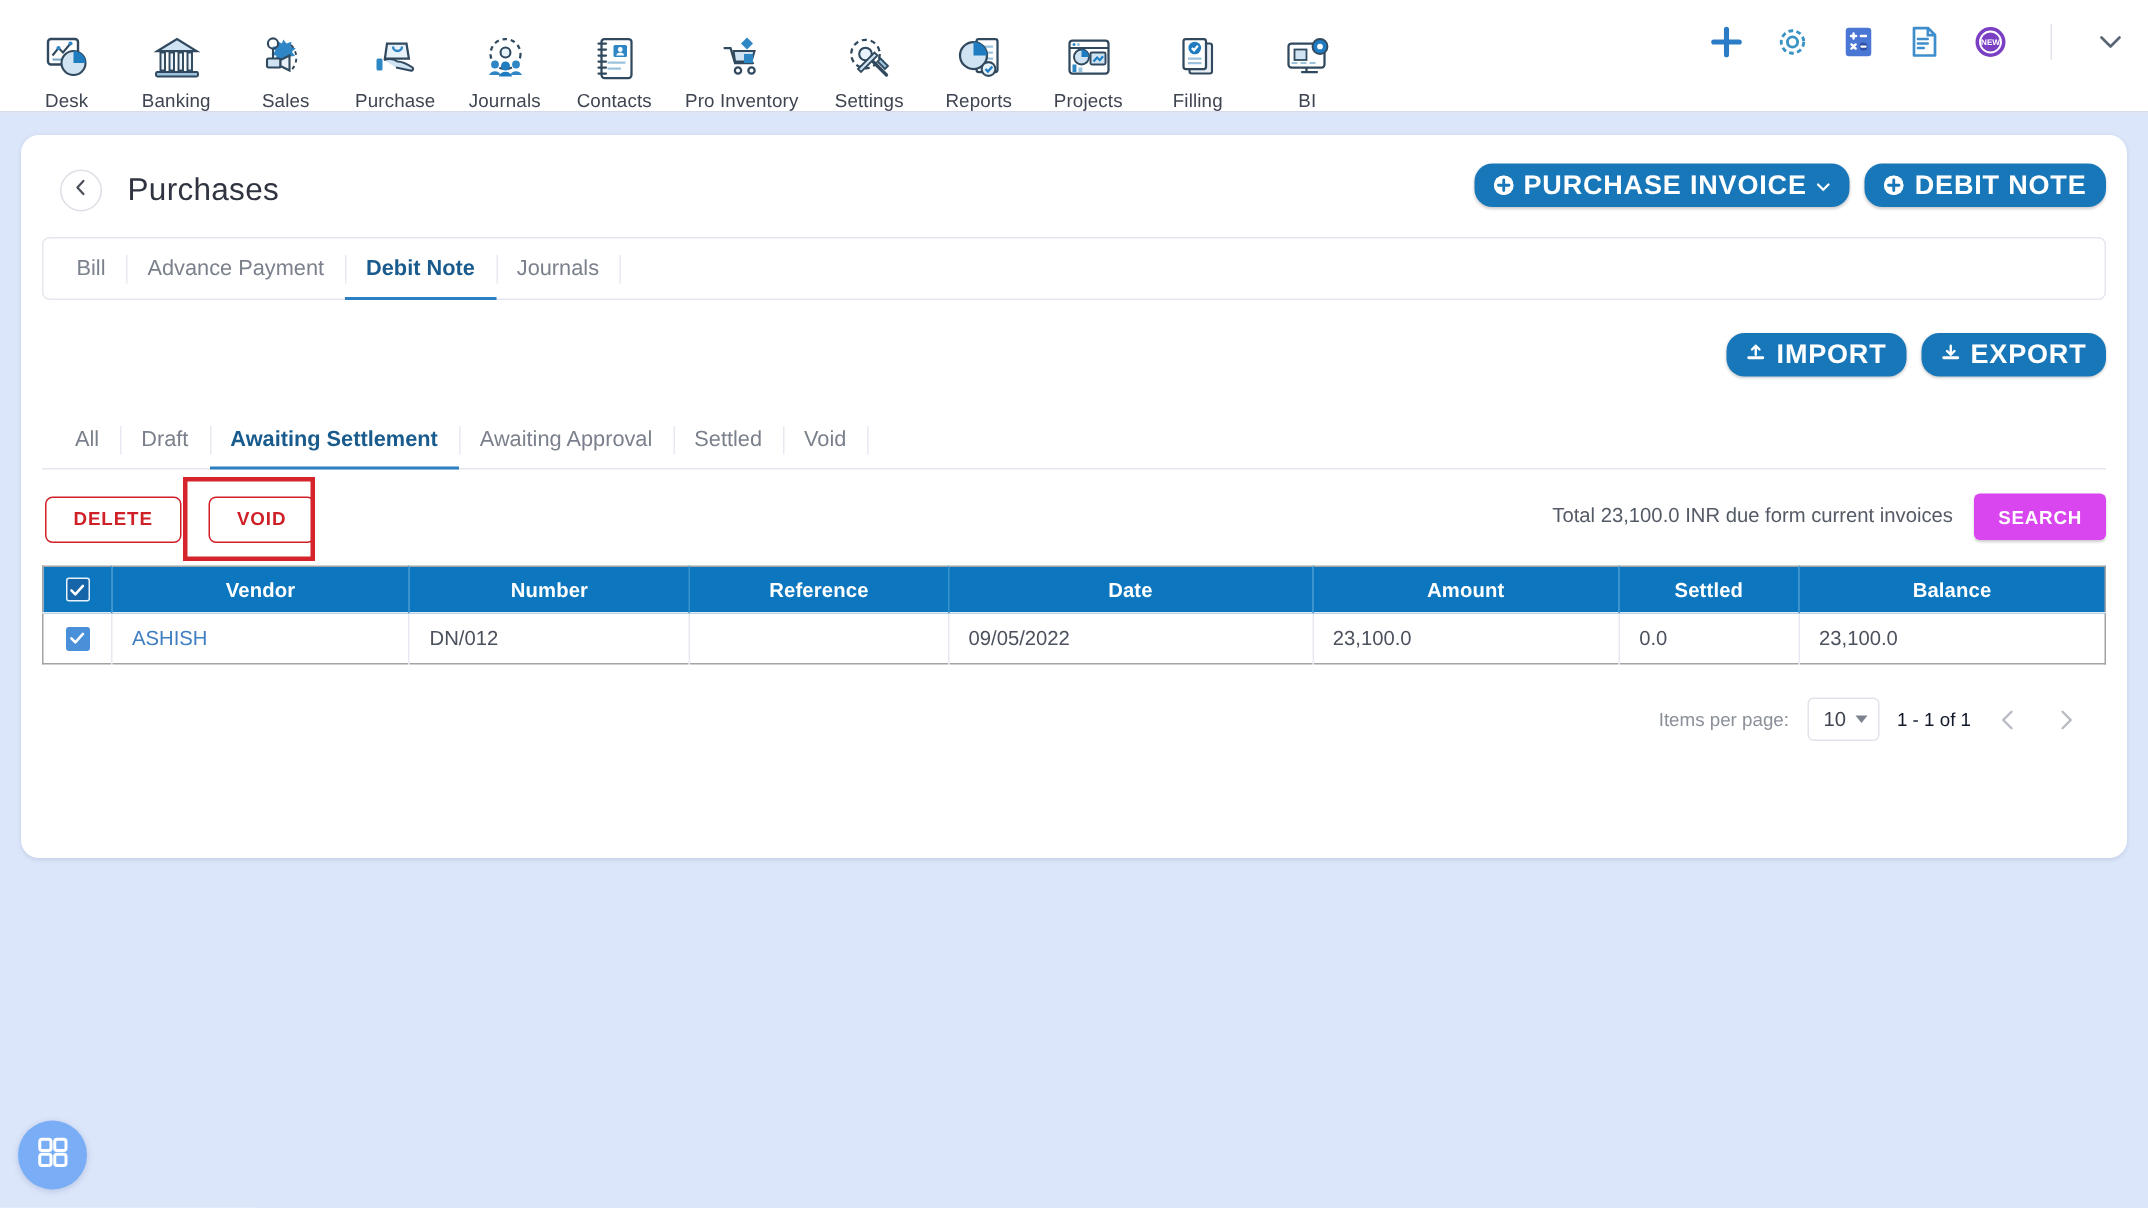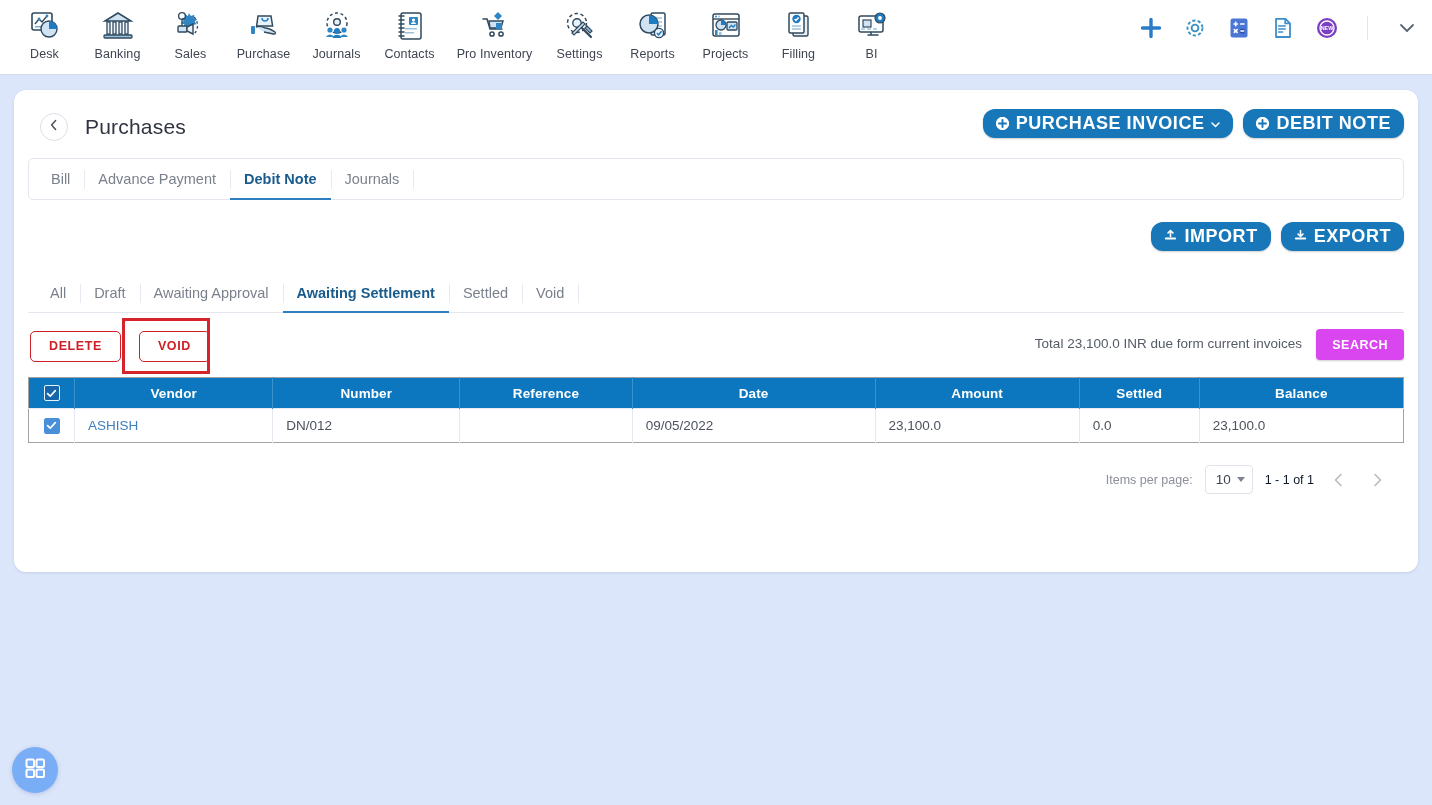--- a/index.html
+++ b/index.html
@@ -19,21 +19,21 @@
     display: flex;
     align-items: flex-start;
   }
   .nav-items {
     display: flex;
     align-items: flex-start;
     padding-left: 8px;
   }
   .nav-item {
     width: 73px;
-    padding-top: 7px;
+    padding-top: 20px;
     display: flex;
     flex-direction: column;
     align-items: center;
     cursor: pointer;
   }
   .nav-item.wide { width: 97px; }
   .nav-icon { height: 38px; display: flex; align-items: center; justify-content: center; }
   .nav-label {
     font-size: 12.5px;
     color: #3e4450;
@@ -596,22 +596,22 @@
           <path d="M1.8 9.5 h9.4" stroke="#fff" stroke-width="1.9" stroke-linecap="round"></path>
         </svg>
       </span>
       <span>EXPORT</span>
     </button>
   </div>
 
   <div class="filterbar">
     <div class="tab">All</div>
     <div class="tab">Draft</div>
+    <div class="tab active">Awaiting Settlement</div>
     <div class="tab">Awaiting Approval</div>
-    <div class="tab active">Awaiting Settlement</div>
     <div class="tab">Settled</div>
     <div class="tab">Void</div>
     <div class="tab-end"></div>
   </div>
 
   <div class="action-row">
     <button class="btn-outline-red">DELETE</button>
     <div class="void-wrap">
       <button class="btn-outline-red">VOID</button>
       <div class="void-highlight"></div>

